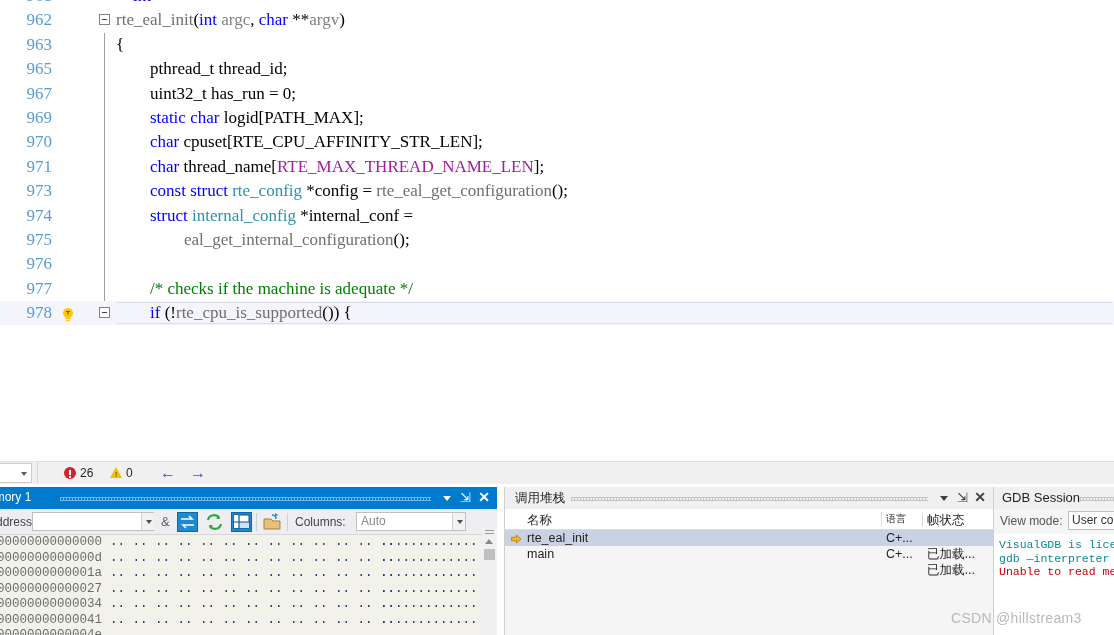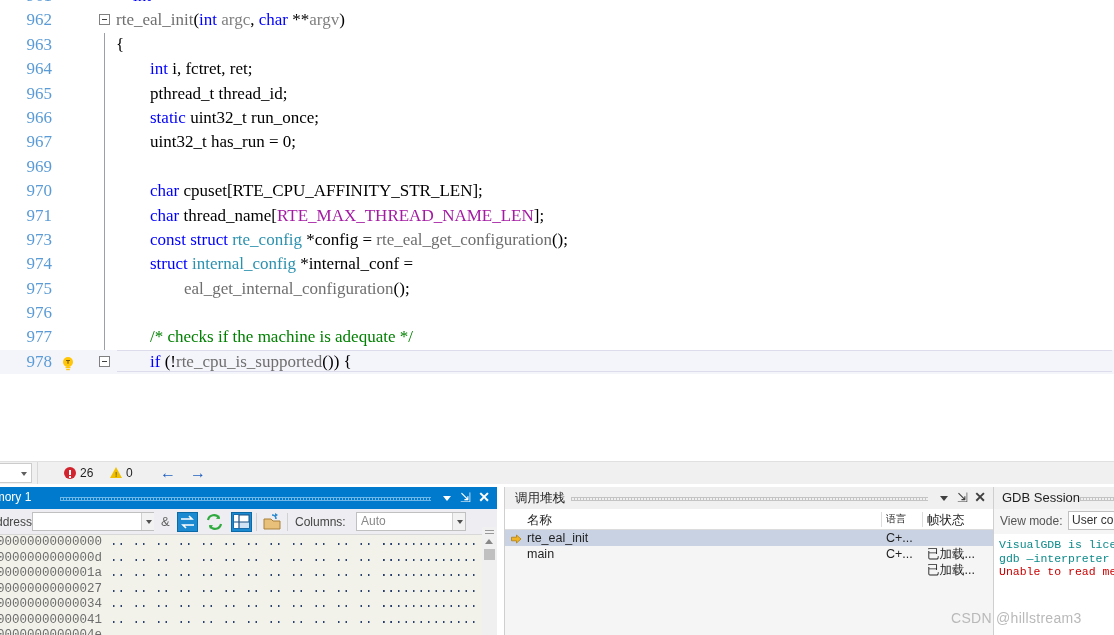--- a/index.html
+++ b/index.html
@@ -207,25 +207,23 @@
 </head>
 <body>
 
 <div class="app">
 
   <div class="editor">
     <div class="code-rows" id="code-rows">
         <div class="crow"><div class="ln">961</div><div class="ctext"><span class="p">    </span><span class="k">int</span></div></div>
         <div class="crow"><div class="ln">962</div><div class="fold"></div><div class="ctext"><span class="f">rte_eal_init</span><span class="p">(</span><span class="k">int</span><span class="p"> </span><span class="g">argc</span><span class="p">, </span><span class="k">char</span><span class="p"> **</span><span class="g">argv</span><span class="p">)</span></div></div>
         <div class="crow"><div class="ln">963</div><div class="vline"></div><div class="ctext"><span class="p">{</span></div></div>
-        <div class="crow"><div class="ln">964</div><div class="vline"></div><div class="ctext"><span class="p">        </span><span class="k">int</span><span class="p"> i, fctret, ret;</span></div></div>
         <div class="crow"><div class="ln">965</div><div class="vline"></div><div class="ctext"><span class="p">        </span><span class="p">pthread_t thread_id;</span></div></div>
-        <div class="crow"><div class="ln">966</div><div class="vline"></div><div class="ctext"><span class="p">        </span><span class="k">static</span><span class="p"> uint32_t run_once;</span></div></div>
         <div class="crow"><div class="ln">967</div><div class="vline"></div><div class="ctext"><span class="p">        </span><span class="p">uint32_t has_run = 0;</span></div></div>
-        <div class="crow"><div class="ln">969</div><div class="vline"></div></div>
+        <div class="crow"><div class="ln">969</div><div class="vline"></div><div class="ctext"><span class="p">        </span><span class="k">static</span><span class="p"> </span><span class="k">char</span><span class="p"> logid[PATH_MAX];</span></div></div>
         <div class="crow"><div class="ln">970</div><div class="vline"></div><div class="ctext"><span class="p">        </span><span class="k">char</span><span class="p"> cpuset[RTE_CPU_AFFINITY_STR_LEN];</span></div></div>
         <div class="crow"><div class="ln">971</div><div class="vline"></div><div class="ctext"><span class="p">        </span><span class="k">char</span><span class="p"> thread_name[</span><span class="m">RTE_MAX_THREAD_NAME_LEN</span><span class="p">];</span></div></div>
         <div class="crow"><div class="ln">973</div><div class="vline"></div><div class="ctext"><span class="p">        </span><span class="k">const</span><span class="p"> </span><span class="k">struct</span><span class="p"> </span><span class="t">rte_config</span><span class="p"> *config = </span><span class="f">rte_eal_get_configuration</span><span class="p">();</span></div></div>
         <div class="crow"><div class="ln">974</div><div class="vline"></div><div class="ctext"><span class="p">        </span><span class="k">struct</span><span class="p"> </span><span class="t">internal_config</span><span class="p"> *internal_conf =</span></div></div>
         <div class="crow"><div class="ln">975</div><div class="vline"></div><div class="ctext"><span class="p">                </span><span class="f">eal_get_internal_configuration</span><span class="p">();</span></div></div>
         <div class="crow"><div class="ln">976</div><div class="vline"></div><div class="ctext"><span class="p"></span></div></div>
         <div class="crow"><div class="ln">977</div><div class="vline"></div><div class="ctext"><span class="p">        </span><span class="c">/* checks if the machine is adequate */</span></div></div>
         <div class="crow hl"><div class="ln">978</div><div class="bulb"><svg width="16" height="16" viewBox="0 0 16 16">
               <circle cx="8" cy="6" r="5" fill="#ffc60a"></circle>
               <rect x="5.5" y="10.5" width="5" height="1.6" fill="#ffc60a"></rect>

